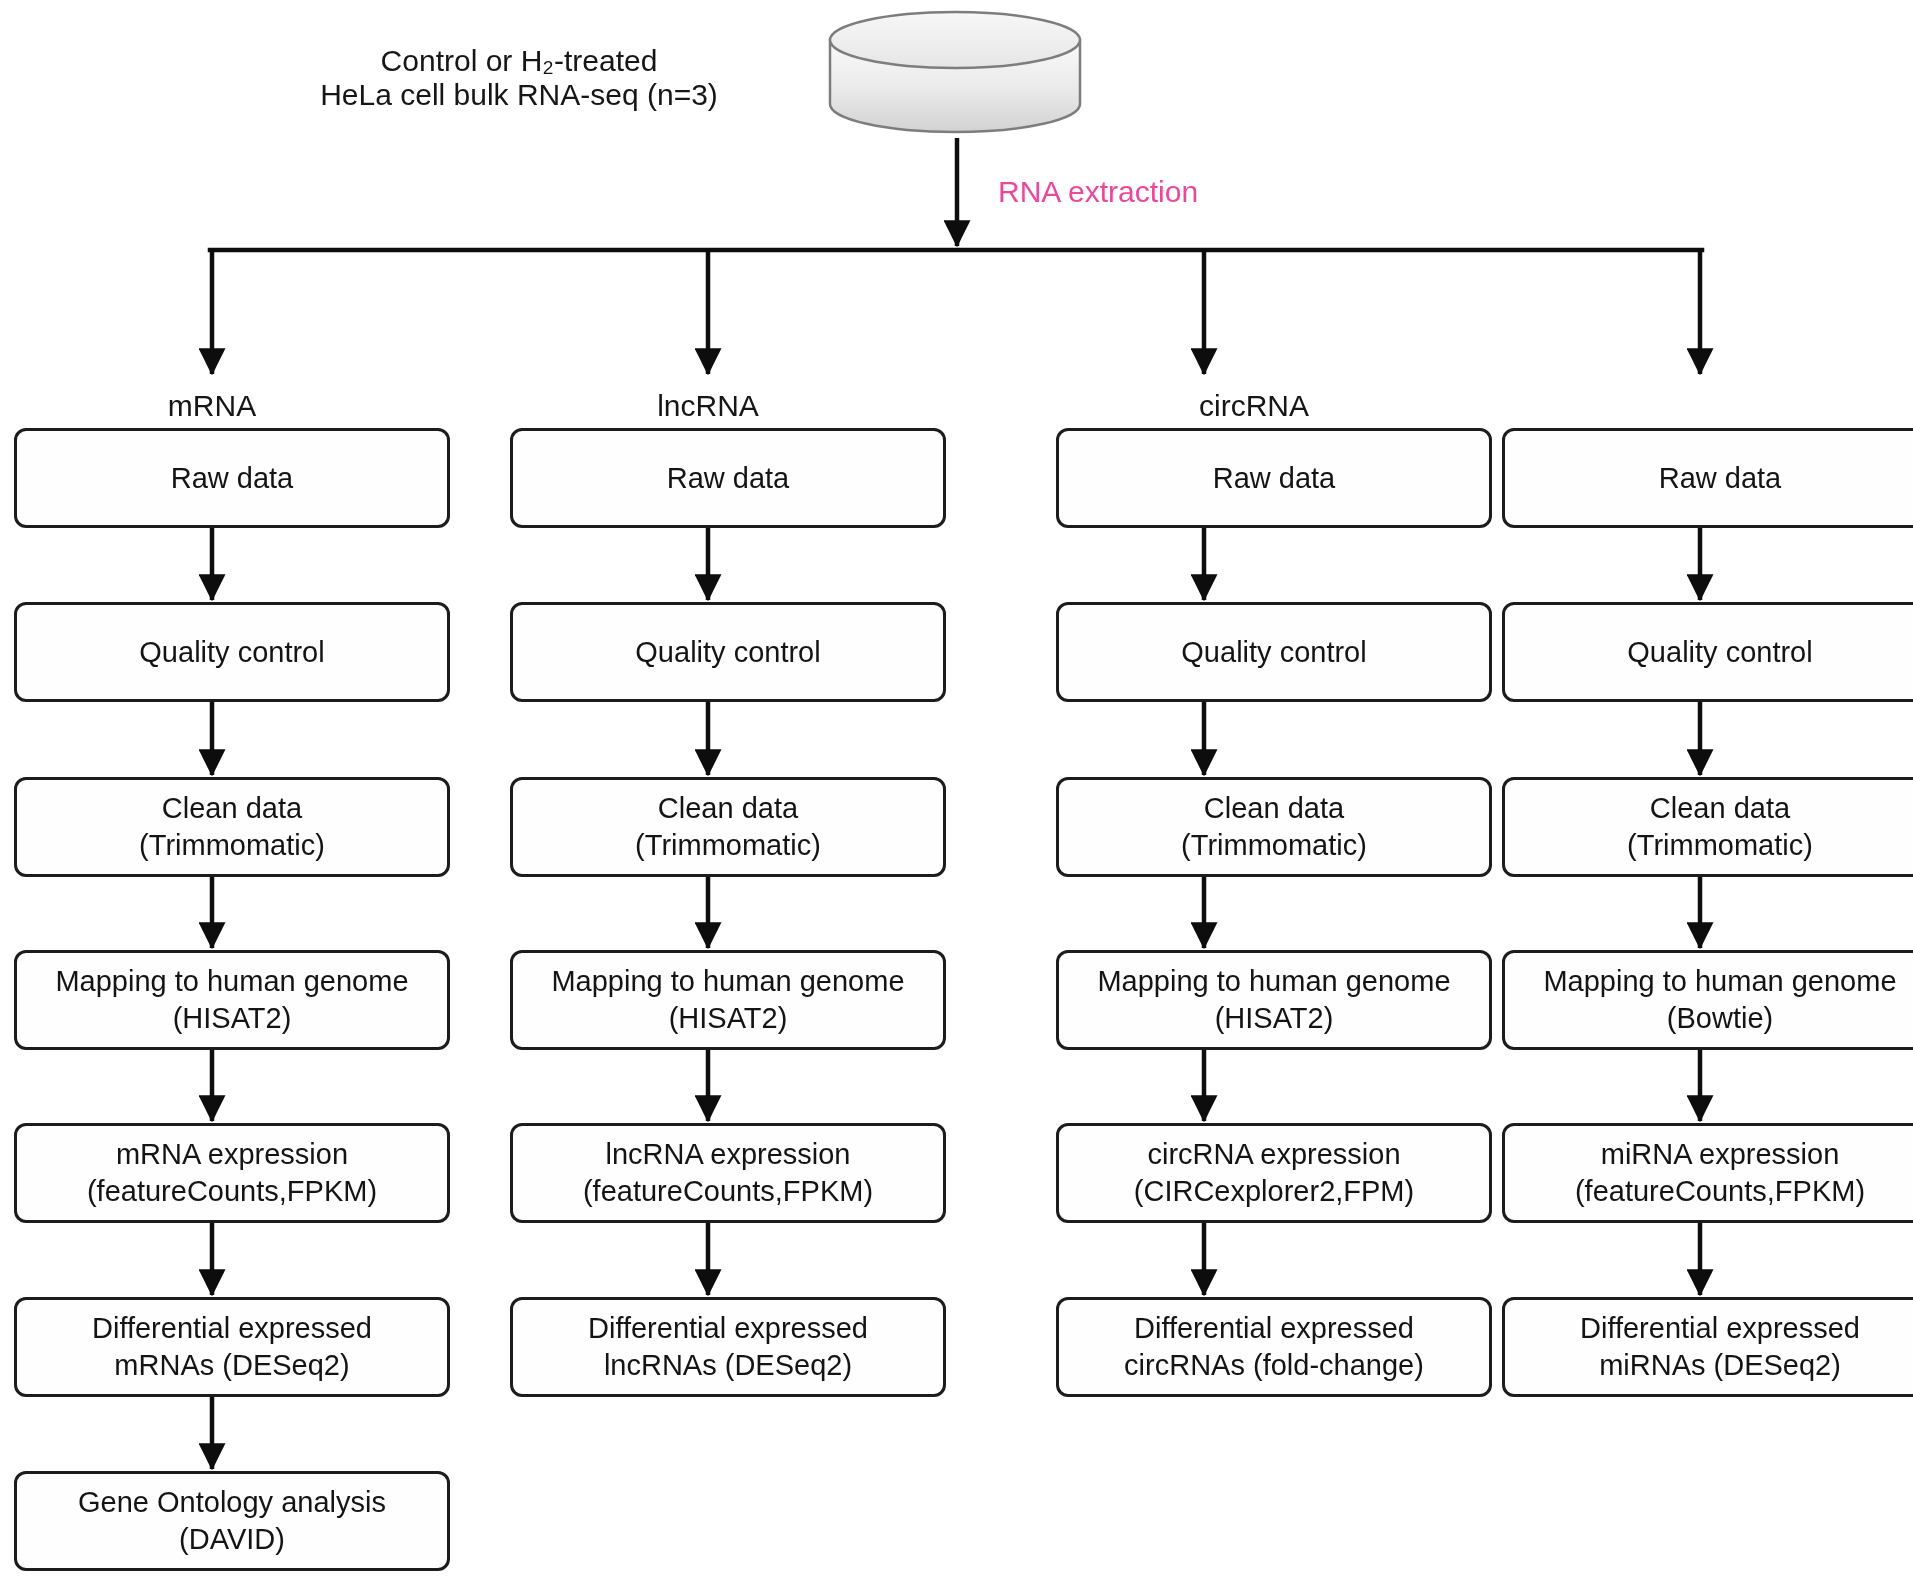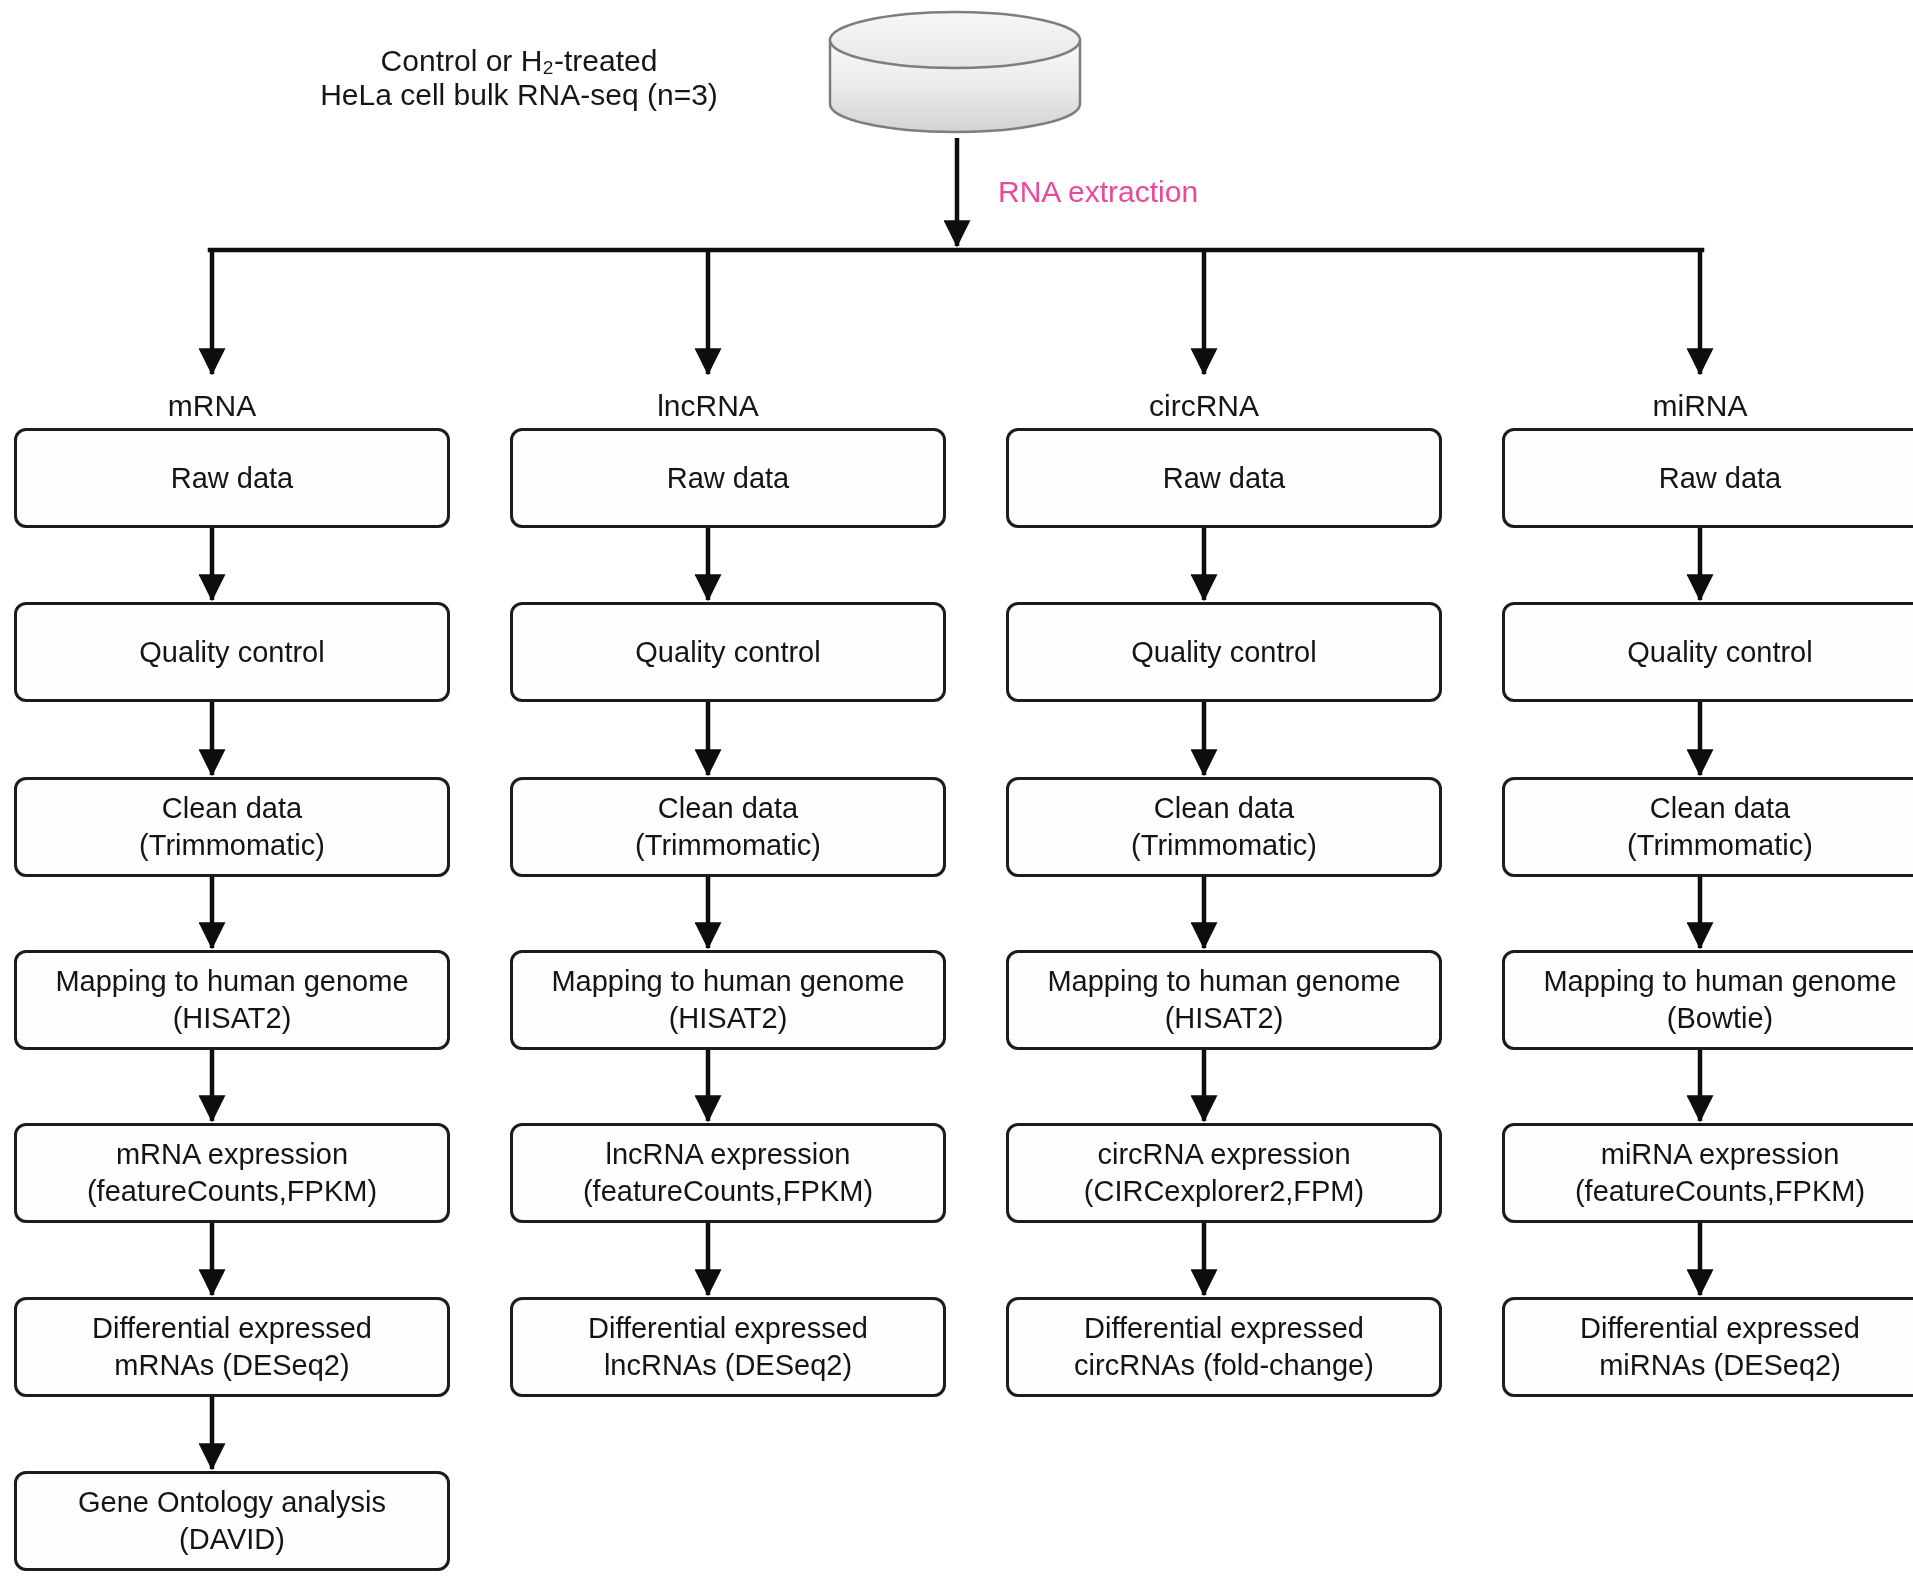--- a/index.html
+++ b/index.html
@@ -59,21 +59,21 @@
     justify-content: center;
     align-items: center;
     text-align: center;
     font-size: 29px;
     line-height: 37px;
     color: #141414;
   }
   
   .cx1 { left: 14px; }
   .cx2 { left: 510px; }
-  .cx3 { left: 1006px; }
+  .cx3 { left: 1056px; }
   .cx4 { left: 1502px; }
   
   .ry1 { top: 428px; }
   .ry2 { top: 602px; }
   .ry3 { top: 777px; }
   .ry4 { top: 950px; }
   .ry5 { top: 1123px; }
   .ry6 { top: 1297px; }
   .ry7 { top: 1471px; }
 </style>
@@ -149,21 +149,20 @@
   <div class="source-title">
     <div>Control or H₂-treated</div>
     <div>HeLa cell bulk RNA-seq (n=3)</div>
   </div>
 
   <div class="extraction-label">RNA extraction</div>
 
   <div class="col-label cx1">mRNA</div>
   <div class="col-label cx2">lncRNA</div>
   <div class="col-label cx3">circRNA</div>
-  <div class="col-label cx4">miRNA</div>
 
   <div class="flow-box cx1 ry1">
     <div>Raw data</div>
     <div></div>
   </div>
   <div class="flow-box cx1 ry2">
     <div>Quality control</div>
     <div></div>
   </div>
   <div class="flow-box cx1 ry3">

